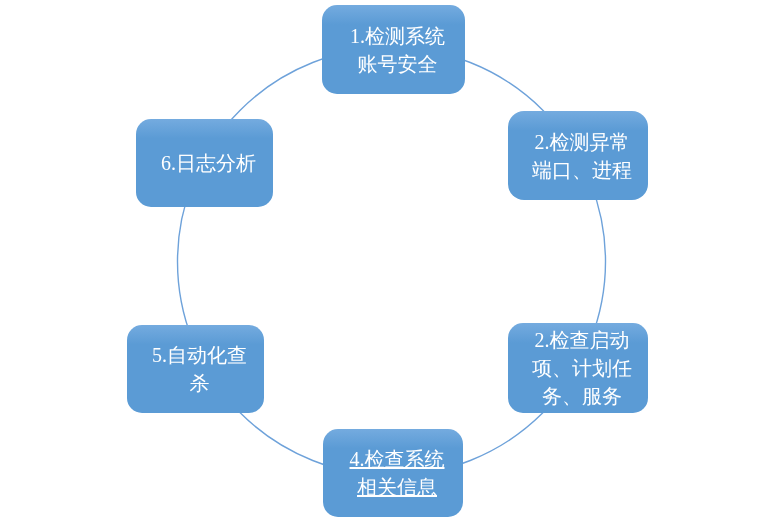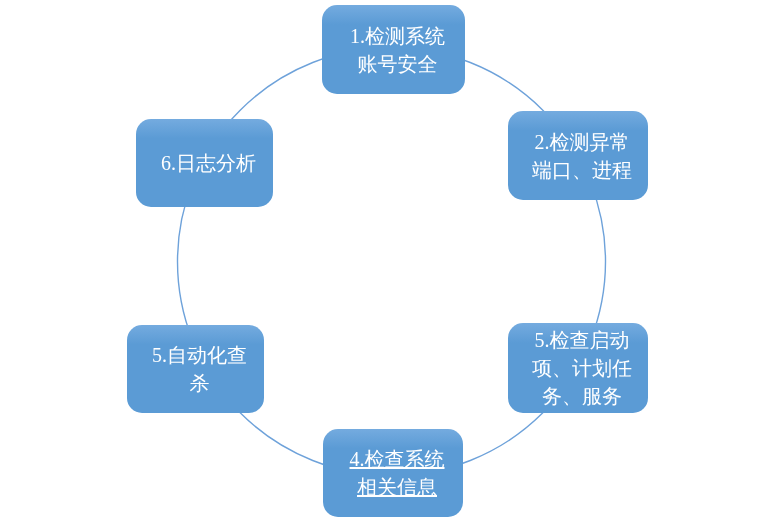--- a/index.html
+++ b/index.html
@@ -46,21 +46,21 @@
     line-height: 28px;
     z-index: 1;
     padding-left: 8px;
   }
   .node-label {
     white-space: pre-line;
     display: block;
     padding: 0 4px;
   }
   .node1 { left: 322px; top: 5px;   width: 143px; height: 89px; }
-  .node2 { left: 508px; top: 111px; width: 140px; height: 89px; }
+  .node2 { left: 508px; top: 111px; width: 140px; height: 89px; border-radius: 16px; }
   .node3 { left: 508px; top: 323px; width: 140px; height: 90px; }
   .node4 { left: 323px; top: 429px; width: 140px; height: 88px; text-decoration: underline; }
   .node5 { left: 127px; top: 325px; width: 137px; height: 88px; }
   .node6 { left: 136px; top: 119px; width: 137px; height: 88px; }
 </style>
 </head>
 <body>
 
 <div class="canvas">
 
@@ -72,21 +72,21 @@
     <span class="node-label">1.检测系统
 账号安全</span>
   </div>
 
   <div class="node node2">
     <span class="node-label">2.检测异常
 端口、进程</span>
   </div>
 
   <div class="node node3">
-    <span class="node-label">5.检查启动
+    <span class="node-label">2.检查启动
 项、计划任
 务、服务</span>
   </div>
 
   <div class="node node4">
     <span class="node-label">4.检查系统
 相关信息</span>
   </div>
 
   <div class="node node5">

